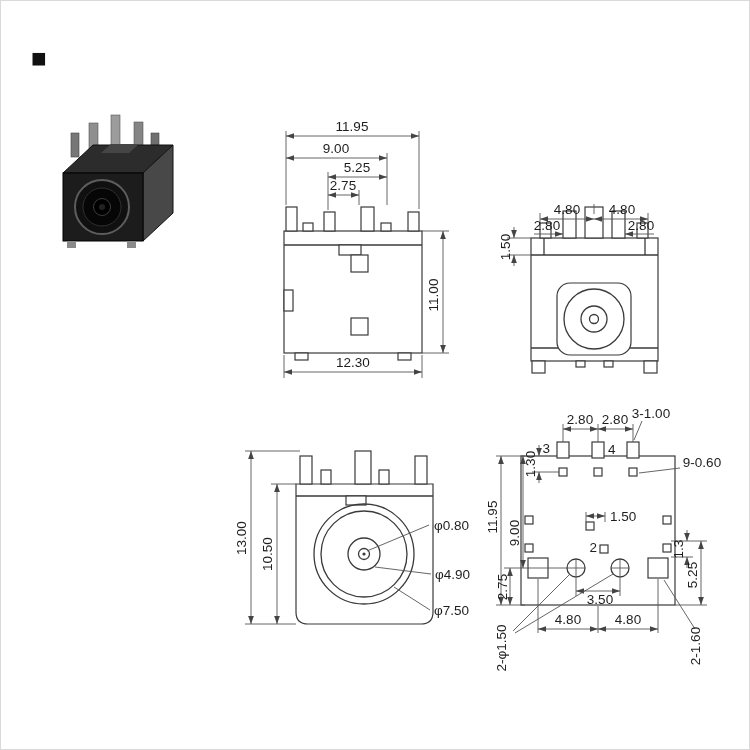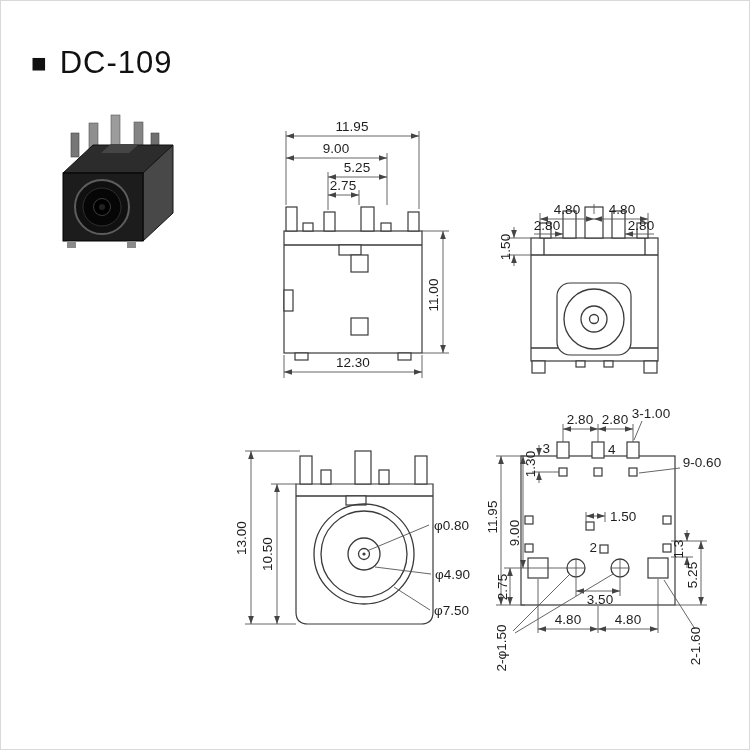--- a/index.html
+++ b/index.html
@@ -14,21 +14,20 @@
   .dl{fill:none;stroke:#555;stroke-width:0.9;}
   .t{font-family:"Liberation Sans",sans-serif;font-size:13.5px;fill:#1e1e1e;}
 </style>
 </head>
 <body>
 
 <div class="canvas">
 
   <div class="title-row">
     <span class="title-bullet">■</span>
-    <span class="title-text">DC-109</span>
   </div>
 
   <svg width="750" height="750" viewBox="0 0 750 750">
     <defs>
       <marker id="ae" markerWidth="10" markerHeight="8" refX="9" refY="4" orient="auto">
         <path d="M0,0.8 L9,4 L0,7.2 z" fill="#444"></path>
       </marker>
       <marker id="as" markerWidth="10" markerHeight="8" refX="1" refY="4" orient="auto">
         <path d="M10,0.8 L1,4 L10,7.2 z" fill="#444"></path>
       </marker>

